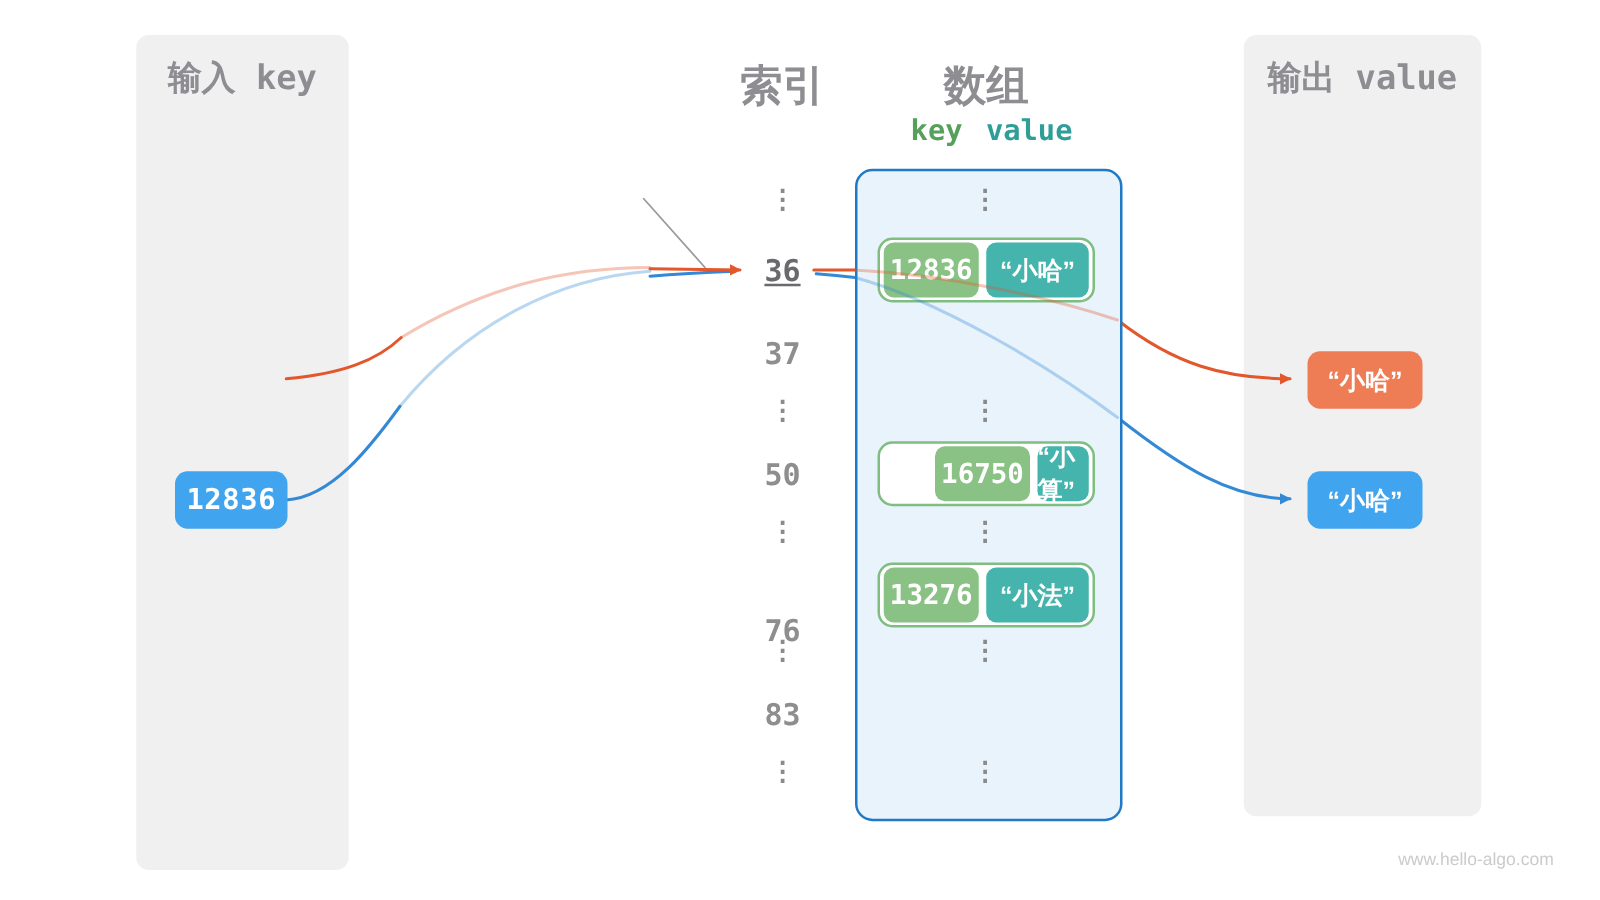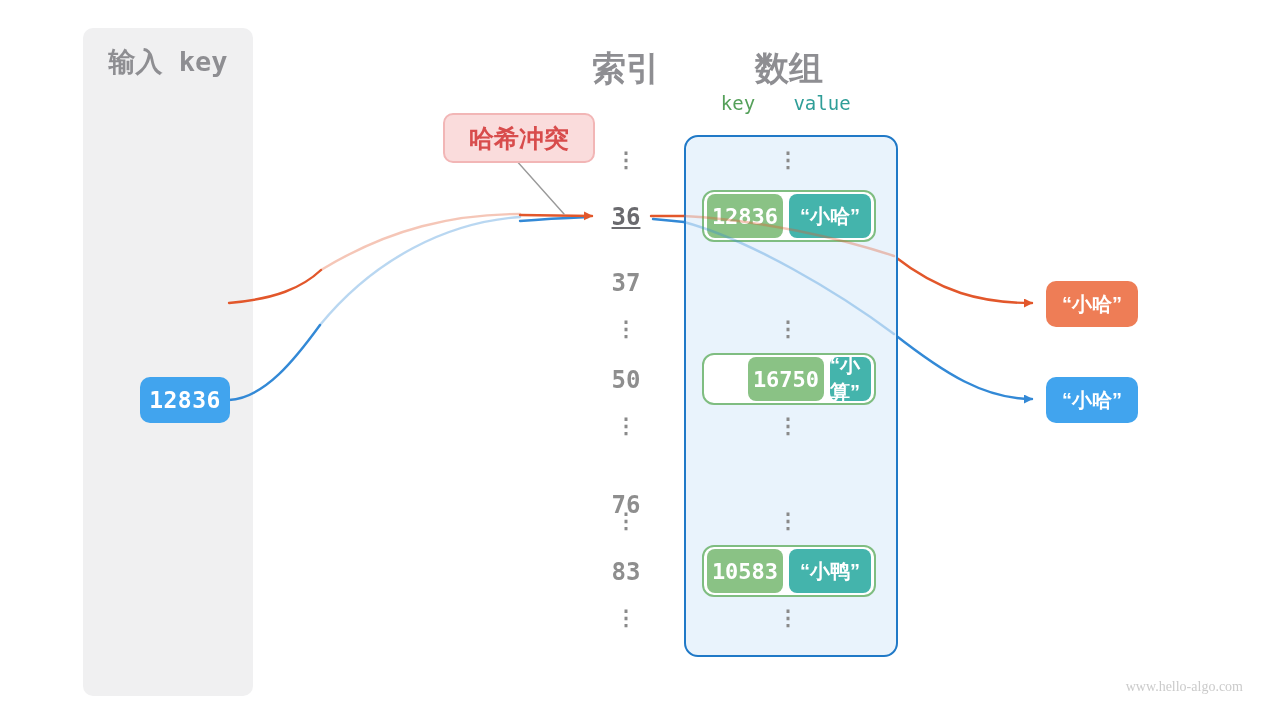--- a/index.html
+++ b/index.html
@@ -33,63 +33,66 @@
                 font-family:"DejaVu Sans Mono",monospace;font-size:21px;font-weight:600;
                 color:var(--hash_formula);}
 
   
   .collision{background:var(--collision_bg);border:2px solid var(--collision_border);
              border-radius:10px;display:flex;align-items:center;justify-content:center;
              font-size:25px;font-weight:800;color:var(--collision_text);z-index:5;}
 
   
   .col-header{font-size:34px;font-weight:700;color:var(--panel_title);text-align:center;z-index:3;}
-  .kv-header{font-family:"DejaVu Sans Mono",monospace;font-size:19px;font-weight:400;
-             text-align:center;z-index:3;}
+  .kv-header{font-family:"DejaVu Sans Mono",monospace;font-size:23px;font-weight:700;
+             text-align:right;z-index:3;}
 
   
   .idx-num{width:64px;text-align:center;font-family:"DejaVu Sans Mono",monospace;
            font-size:24px;font-weight:600;color:var(--index_num);z-index:3;}
   .idx-num.active{color:var(--index_active);font-weight:800;text-decoration:underline;}
   .dots{width:30px;text-align:center;font-size:21px;font-weight:700;line-height:18px;
         color:var(--dots);z-index:3;}
 
   
   .array-box{background:var(--container_bg);border:2.5px solid var(--container_border);
              border-radius:14px;z-index:3;}
   .pair-row{display:flex;align-items:center;gap:6px;padding:3px;box-sizing:border-box;
             background:#ffffff;border:2px solid var(--row_border);border-radius:12px;z-index:3;}
   .pair-key{flex:0 0 76px;height:44px;border-radius:8px;background:var(--green_box);
             display:flex;align-items:center;justify-content:center;color:var(--box_text);
             font-family:"DejaVu Sans Mono",monospace;font-size:22px;font-weight:700;}
   .pair-val{flex:1;height:44px;border-radius:8px;background:var(--teal_box);
             display:flex;align-items:center;justify-content:center;color:var(--box_text);
             font-size:20px;font-weight:700;}
 
-  .watermark{font-family:Liberation Serif, serif;font-size:14px;color:var(--watermark);
+  .watermark{font-family:Liberation Sans, sans-serif;font-size:14px;color:var(--watermark);
              z-index:3;text-align:right;}
 
   
   .ln{fill:none;stroke-linecap:round;}
   .ln-orange{stroke:var(--orange_line);stroke-width:2.4px;}
   .ln-blue{stroke:var(--blue_line);stroke-width:2.4px;}
   .ln-gray{stroke:var(--gray_line);stroke-width:1.4px;}
   .faded{stroke-opacity:.34;}
   .fill-orange{fill:var(--orange_line);}
   .fill-blue{fill:var(--blue_line);}
 </style>
 </head>
 <body>
 
 <div id="stage">
 
-  <div class="abs panel" style="left:83px;top:28px;width:170px;height:668px;">
+  <div class="abs panel" style="left:109px;top:28px;width:170px;height:668px;">
     <div class="panel-title">输入 key</div>
   </div>
 
+  <div class="abs panel" style="left:995px;top:28px;width:190px;height:625px;">
+    <div class="panel-title">输出 value</div>
+  </div>
 
   <svg id="svg-under" class="layer" width="1280" height="720">
     <defs>
       <marker id="ah-o" markerUnits="userSpaceOnUse" markerWidth="11" markerHeight="11" refX="8" refY="4.5" orient="auto">
         <path d="M0,0 L9,4.5 L0,9 Z" class="fill-orange"></path>
       </marker>
       <marker id="ah-b" markerUnits="userSpaceOnUse" markerWidth="11" markerHeight="11" refX="8" refY="4.5" orient="auto">
         <path d="M0,0 L9,4.5 L0,9 Z" class="fill-blue"></path>
       </marker>
     </defs>
@@ -105,23 +108,20 @@
     <path class="ln ln-orange" d="M 651 216 L 684 216"></path>
 
     <path class="ln ln-orange" d="M 894 256 C 940 292 980 303 1032 303" marker-end="url(#ah-o)"></path>
 
     <path class="ln ln-blue" d="M 894 334 C 945 374 985 399 1032 399" marker-end="url(#ah-b)"></path>
 
     <path class="ln ln-gray" d="M 515 159 L 564 214"></path>
   </svg>
 
 
-  <div class="abs collision" style="left:443px;top:113px;width:148px;height:46px;">
-    <span>哈希冲突</span>
-  </div>
 
   <div class="abs col-header" style="left:576px;top:46px;width:100px;">索引</div>
   <div class="abs col-header" style="left:739px;top:46px;width:100px;">数组</div>
   <div class="abs kv-header" style="left:706px;top:92px;width:64px;color:var(--key_header);">key</div>
   <div class="abs kv-header" style="left:786px;top:92px;width:72px;color:var(--value_header);">value</div>
 
   <div class="abs vbox num bg-blue" style="left:140px;top:377px;width:90px;height:46px;">12836</div>
 
   <div class="abs dots" style="left:611px;top:151px;">⋮</div>
   <div class="abs idx-num active" style="left:594px;top:203px;">36</div>
@@ -143,23 +143,23 @@
   <div class="abs dots" style="left:773px;top:609px;">⋮</div>
 
   <div class="abs pair-row" style="left:702px;top:190px;width:174px;height:52px;">
     <div class="pair-key">12836</div>
     <div class="pair-val">“小哈”</div>
   </div>
   <div class="abs pair-row" style="left:702px;top:353px;width:174px;height:52px;padding-left:44px;">
     <div class="pair-key">16750</div>
     <div class="pair-val">“小算”</div>
   </div>
-  <div class="abs pair-row" style="left:702px;top:545px;width:174px;height:52px;">
-    <div class="pair-key">10583</div>
-    <div class="pair-val">“小鸭”</div>
+  <div class="abs pair-row" style="left:702px;top:450px;width:174px;height:52px;">
+    <div class="pair-key">13276</div>
+    <div class="pair-val">“小法”</div>
   </div>
 
   <div class="abs vbox cjk bg-orange" style="left:1046px;top:281px;width:92px;height:46px;">“小哈”</div>
   <div class="abs vbox cjk bg-blue" style="left:1046px;top:377px;width:92px;height:46px;">“小哈”</div>
 
   <svg id="svg-over" class="layer" width="1280" height="720">
     <path class="ln ln-orange faded" d="M 321 270 C 390 228 455 214 520 214"></path>
     <path class="ln ln-blue faded" d="M 320 325 C 375 258 448 222 520 217"></path>
     <path class="ln ln-orange faded" d="M 684 216 C 760 220 840 238 894 256"></path>
     <path class="ln ln-blue faded" d="M 684 222 C 750 240 838 292 894 334"></path>

